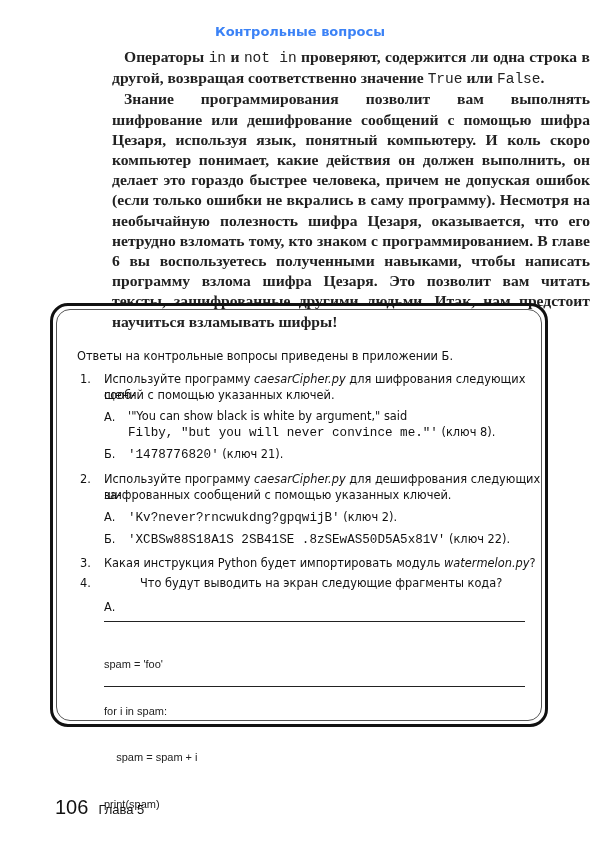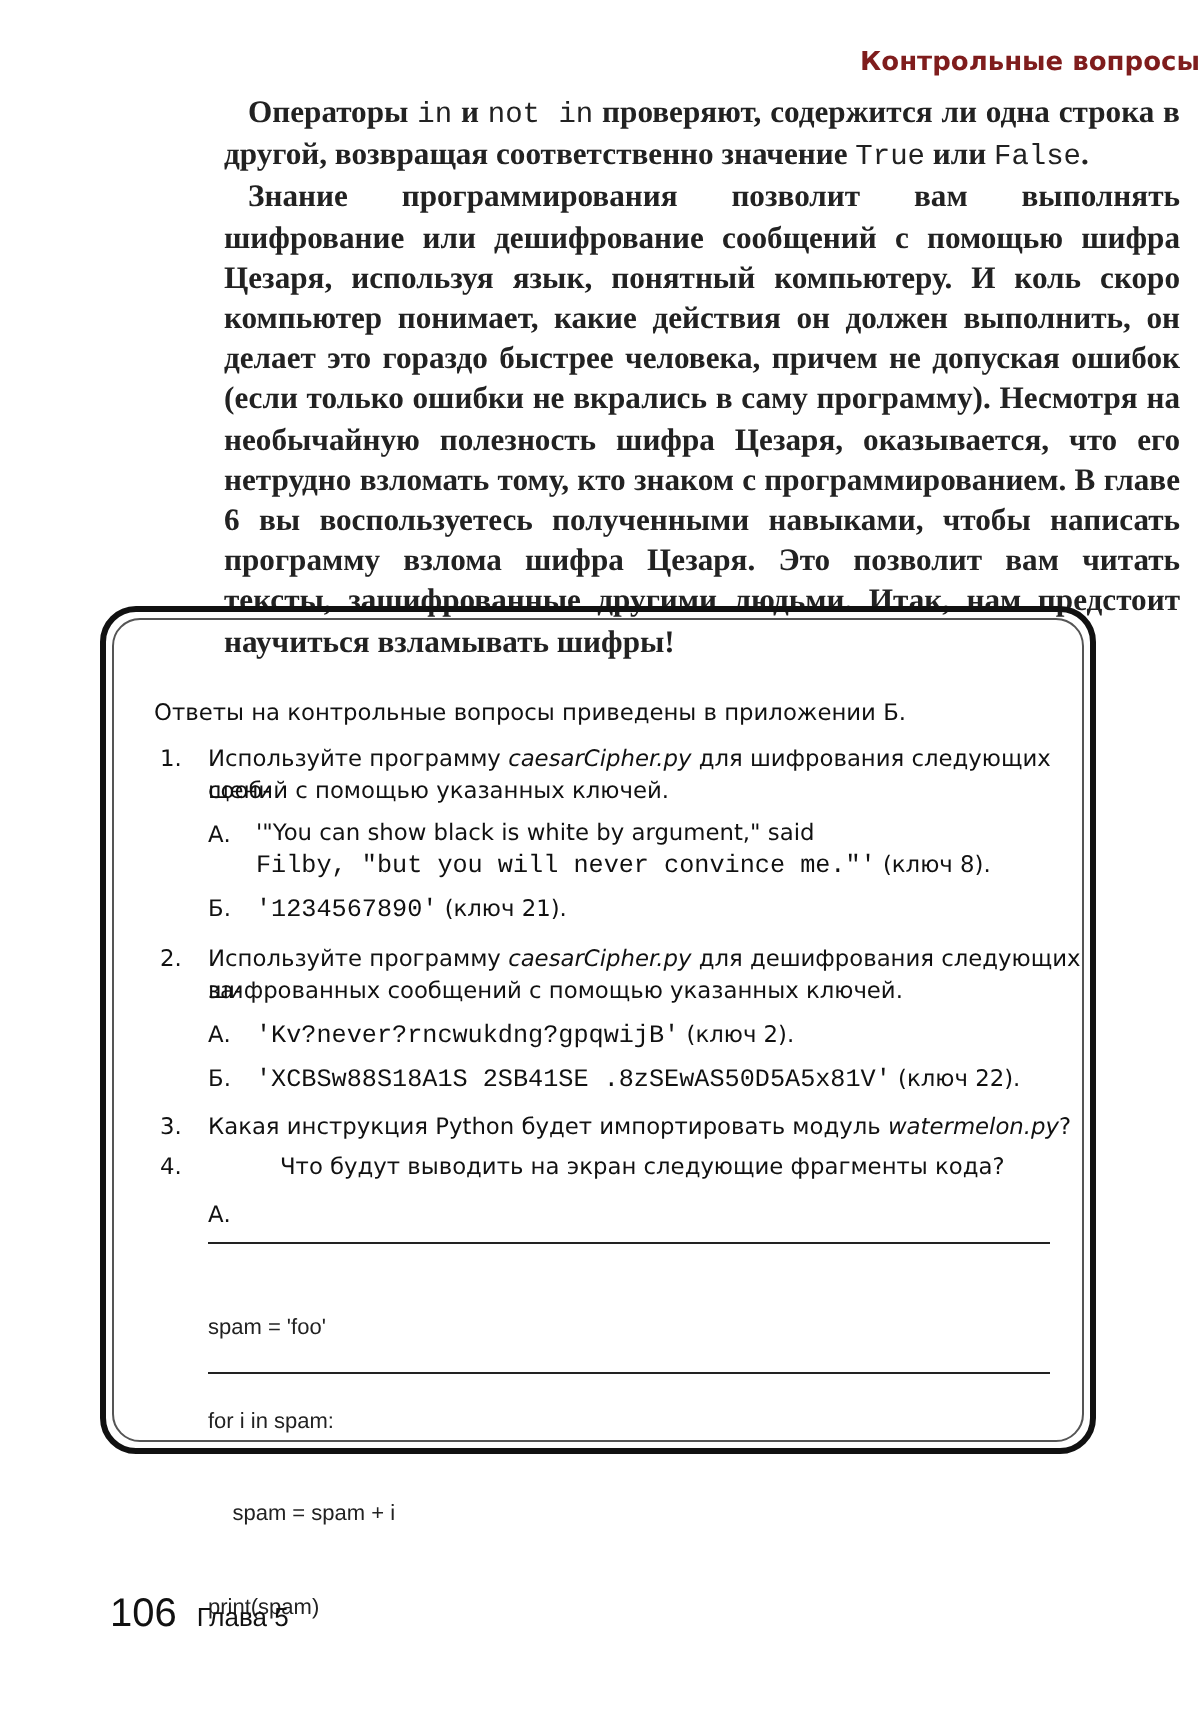--- a/index.html
+++ b/index.html
@@ -19,23 +19,23 @@
   
   #review-box {
     position: absolute; left: 50px; top: 303px; width: 492px; height: 418px;
     border: 3px solid #111; border-radius: 18px;
   }
   #review-box-inner {
     position: absolute; left: 3px; top: 3px; right: 3px; bottom: 3px;
     border: 1px solid #555; border-radius: 14px;
   }
   #box-title {
-    position: absolute; left: 0; right: 0; top: 24px; text-align: right;
+    position: absolute; left: 0; right: 0; top: 24px; text-align: center;
     font-family: "DejaVu Sans", "Liberation Sans", sans-serif;
-    font-weight: bold; font-size: 13px; color: #7f1d1d;
+    font-weight: bold; font-size: 13px; color: #3b82f6;
   }
   .bx {
     position: absolute;
     font-family: "DejaVu Sans", "Liberation Sans", sans-serif;
     font-size: 11.4px; line-height: 16px; color: #111;
   }
   .bx .it { font-style: italic; }
   .bx .mono { font-size: 12.6px; }
 
   .rule { position: absolute; left: 104px; width: 421px; height: 0; border-top: 1.5px solid #222; }
@@ -73,21 +73,21 @@
 <div class="bx" style="left:104px; top:371px; width:440px;">
   <span>Используйте программу </span><span class="it">caesarCipher.py</span><span> для шифрования следующих сооб-</span>
 </div>
 <div class="bx" style="left:104px; top:387px;">щений с помощью указанных ключей.</div>
 
 <div class="bx" style="left:104px; top:409px;">А.</div>
 <div class="bx mono" style="left:128px; top:408px; white-space:pre;">'"You can show black is white by argument," said</div>
 <div class="bx" style="left:128px; top:424px; white-space:pre;"><span class="mono">Filby, "but you will never convince me."'</span><span> (ключ 8).</span></div>
 
 <div class="bx" style="left:104px; top:446px;">Б.</div>
-<div class="bx" style="left:128px; top:446px; white-space:pre;"><span class="mono">'1234567890'</span><span> (ключ 21).</span></div>
+<div class="bx" style="left:128px; top:446px; white-space:pre;"><span class="mono">'1478776820'</span><span> (ключ 21).</span></div>
 
 <div class="bx" style="left:80px; top:471px;">2.</div>
 <div class="bx" style="left:104px; top:471px; width:440px;">
   <span>Используйте программу </span><span class="it">caesarCipher.py</span><span> для дешифрования следующих за-</span>
 </div>
 <div class="bx" style="left:104px; top:487px;">шифрованных сообщений с помощью указанных ключей.</div>
 
 <div class="bx" style="left:104px; top:509px;">А.</div>
 <div class="bx" style="left:128px; top:509px; white-space:pre;"><span class="mono">'Kv?never?rncwukdng?gpqwijB'</span><span> (ключ 2).</span></div>
 

